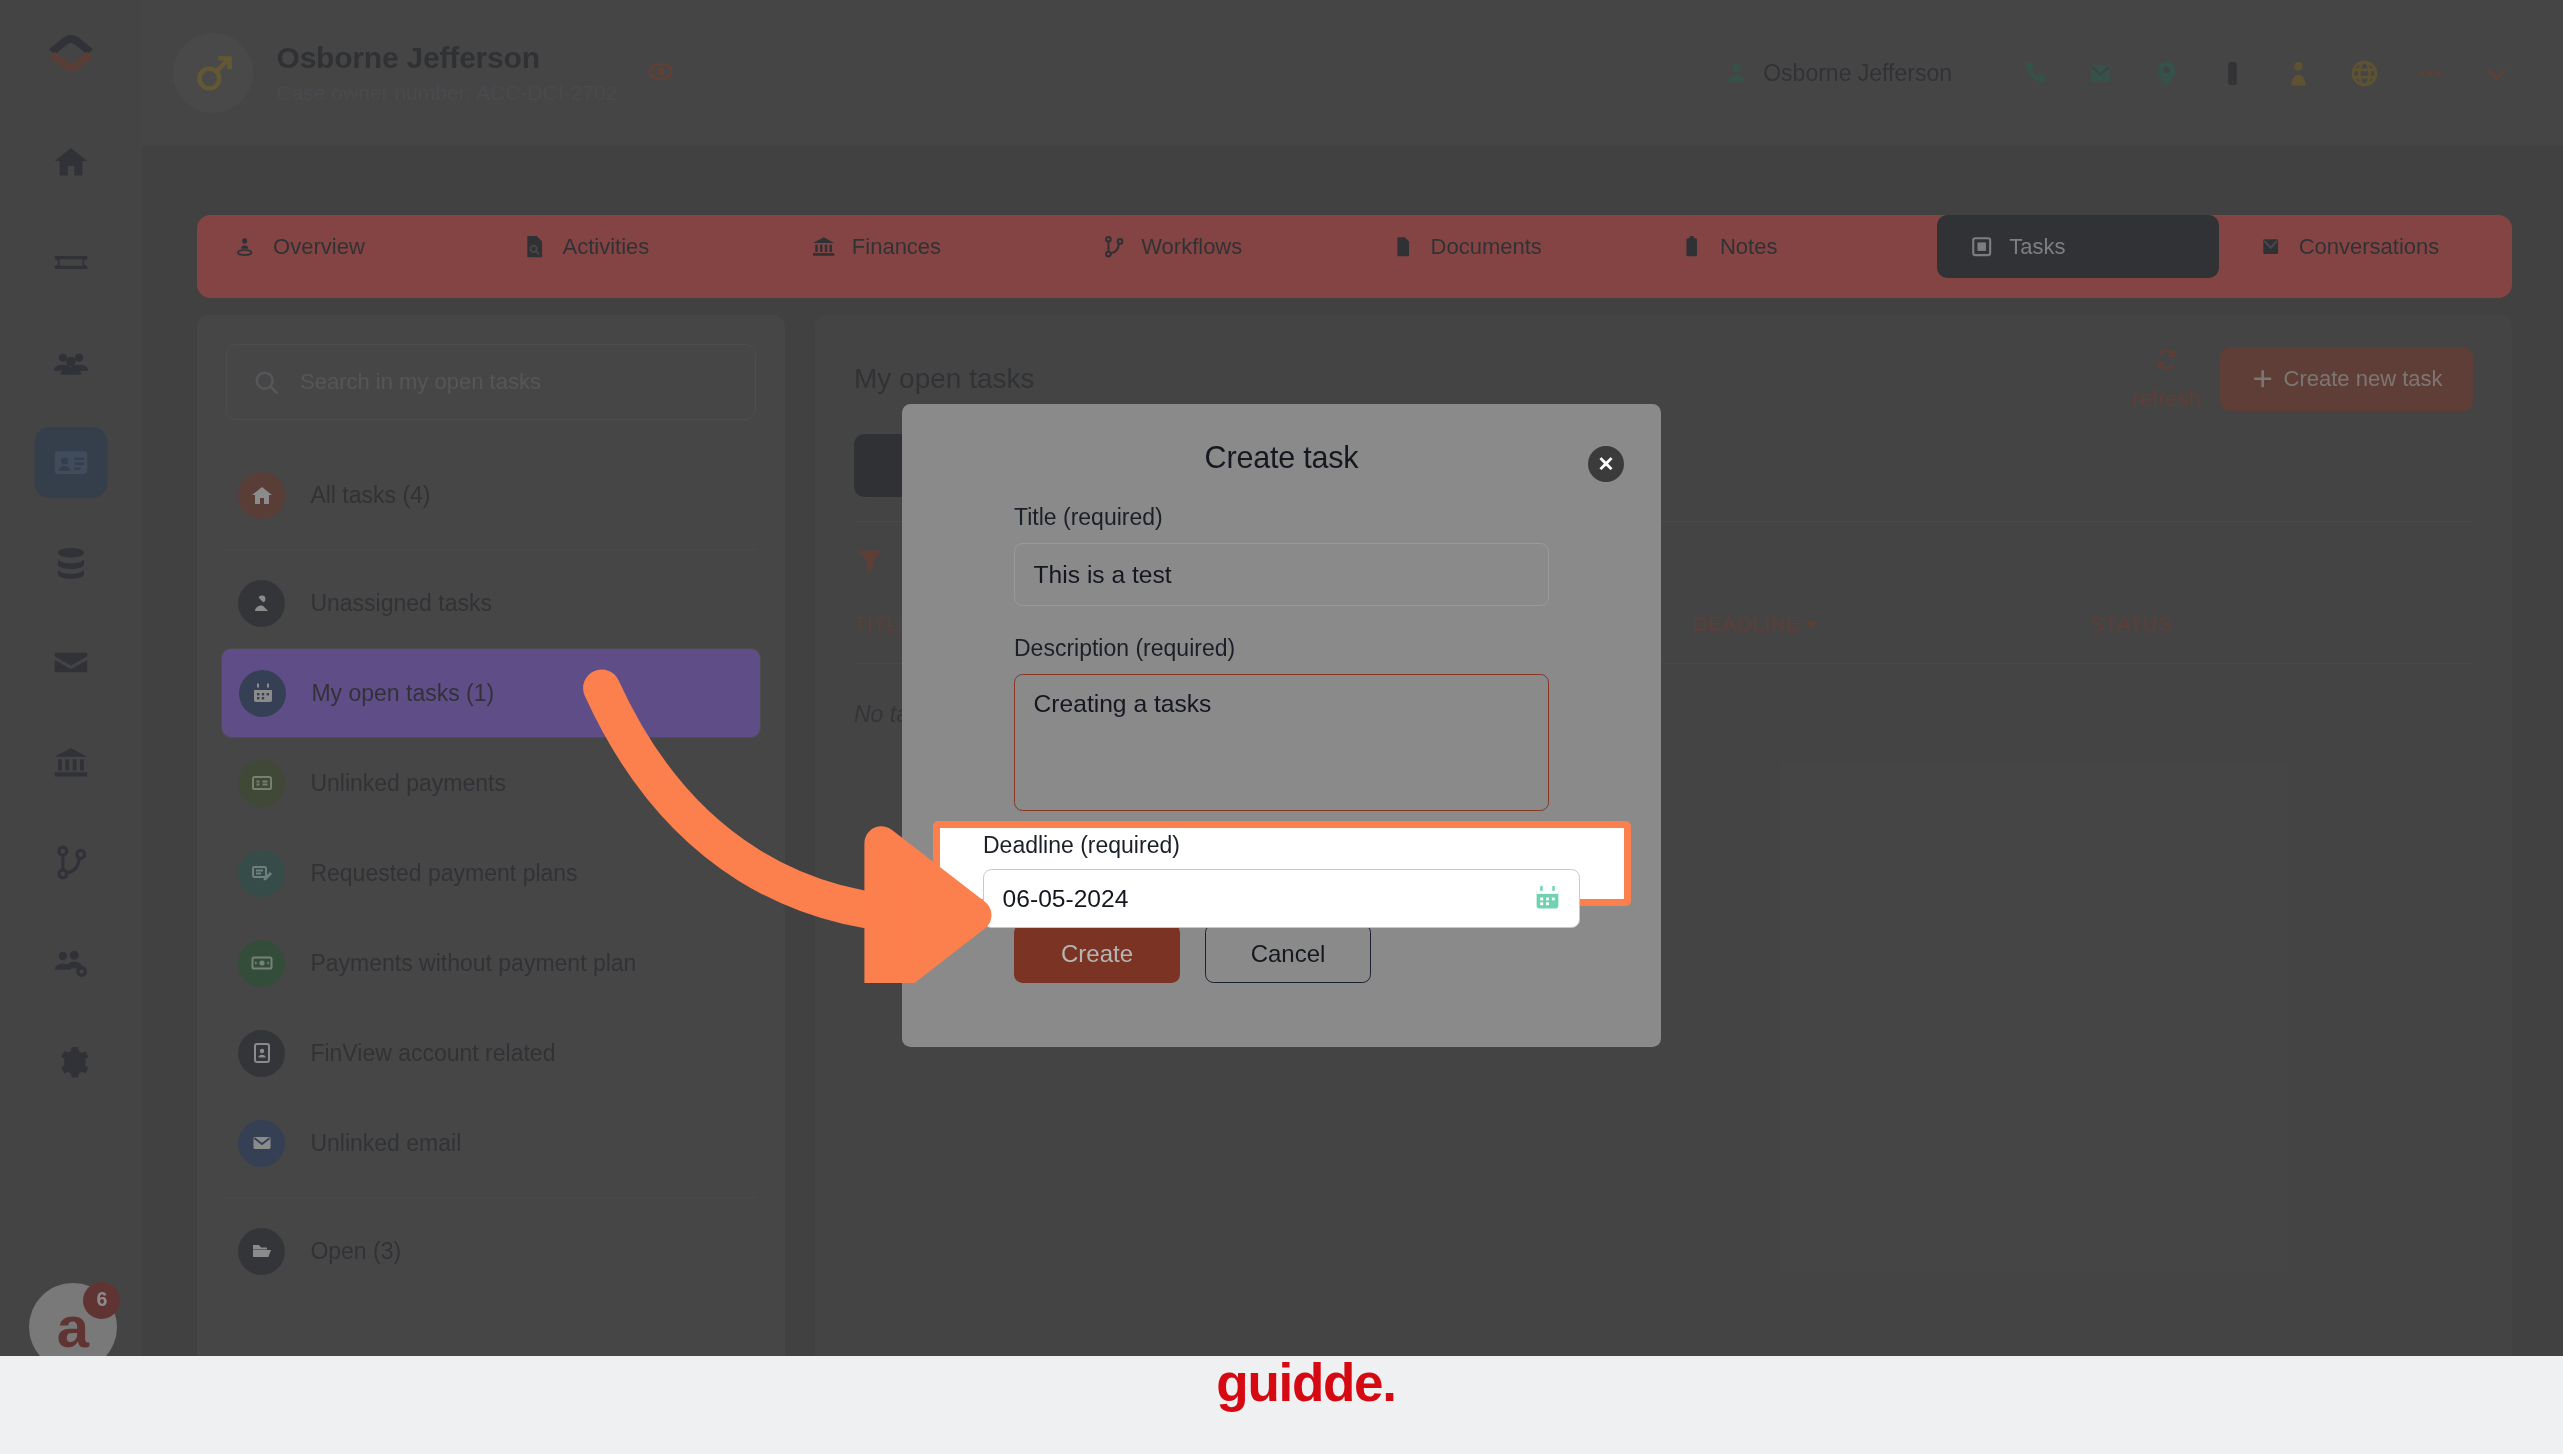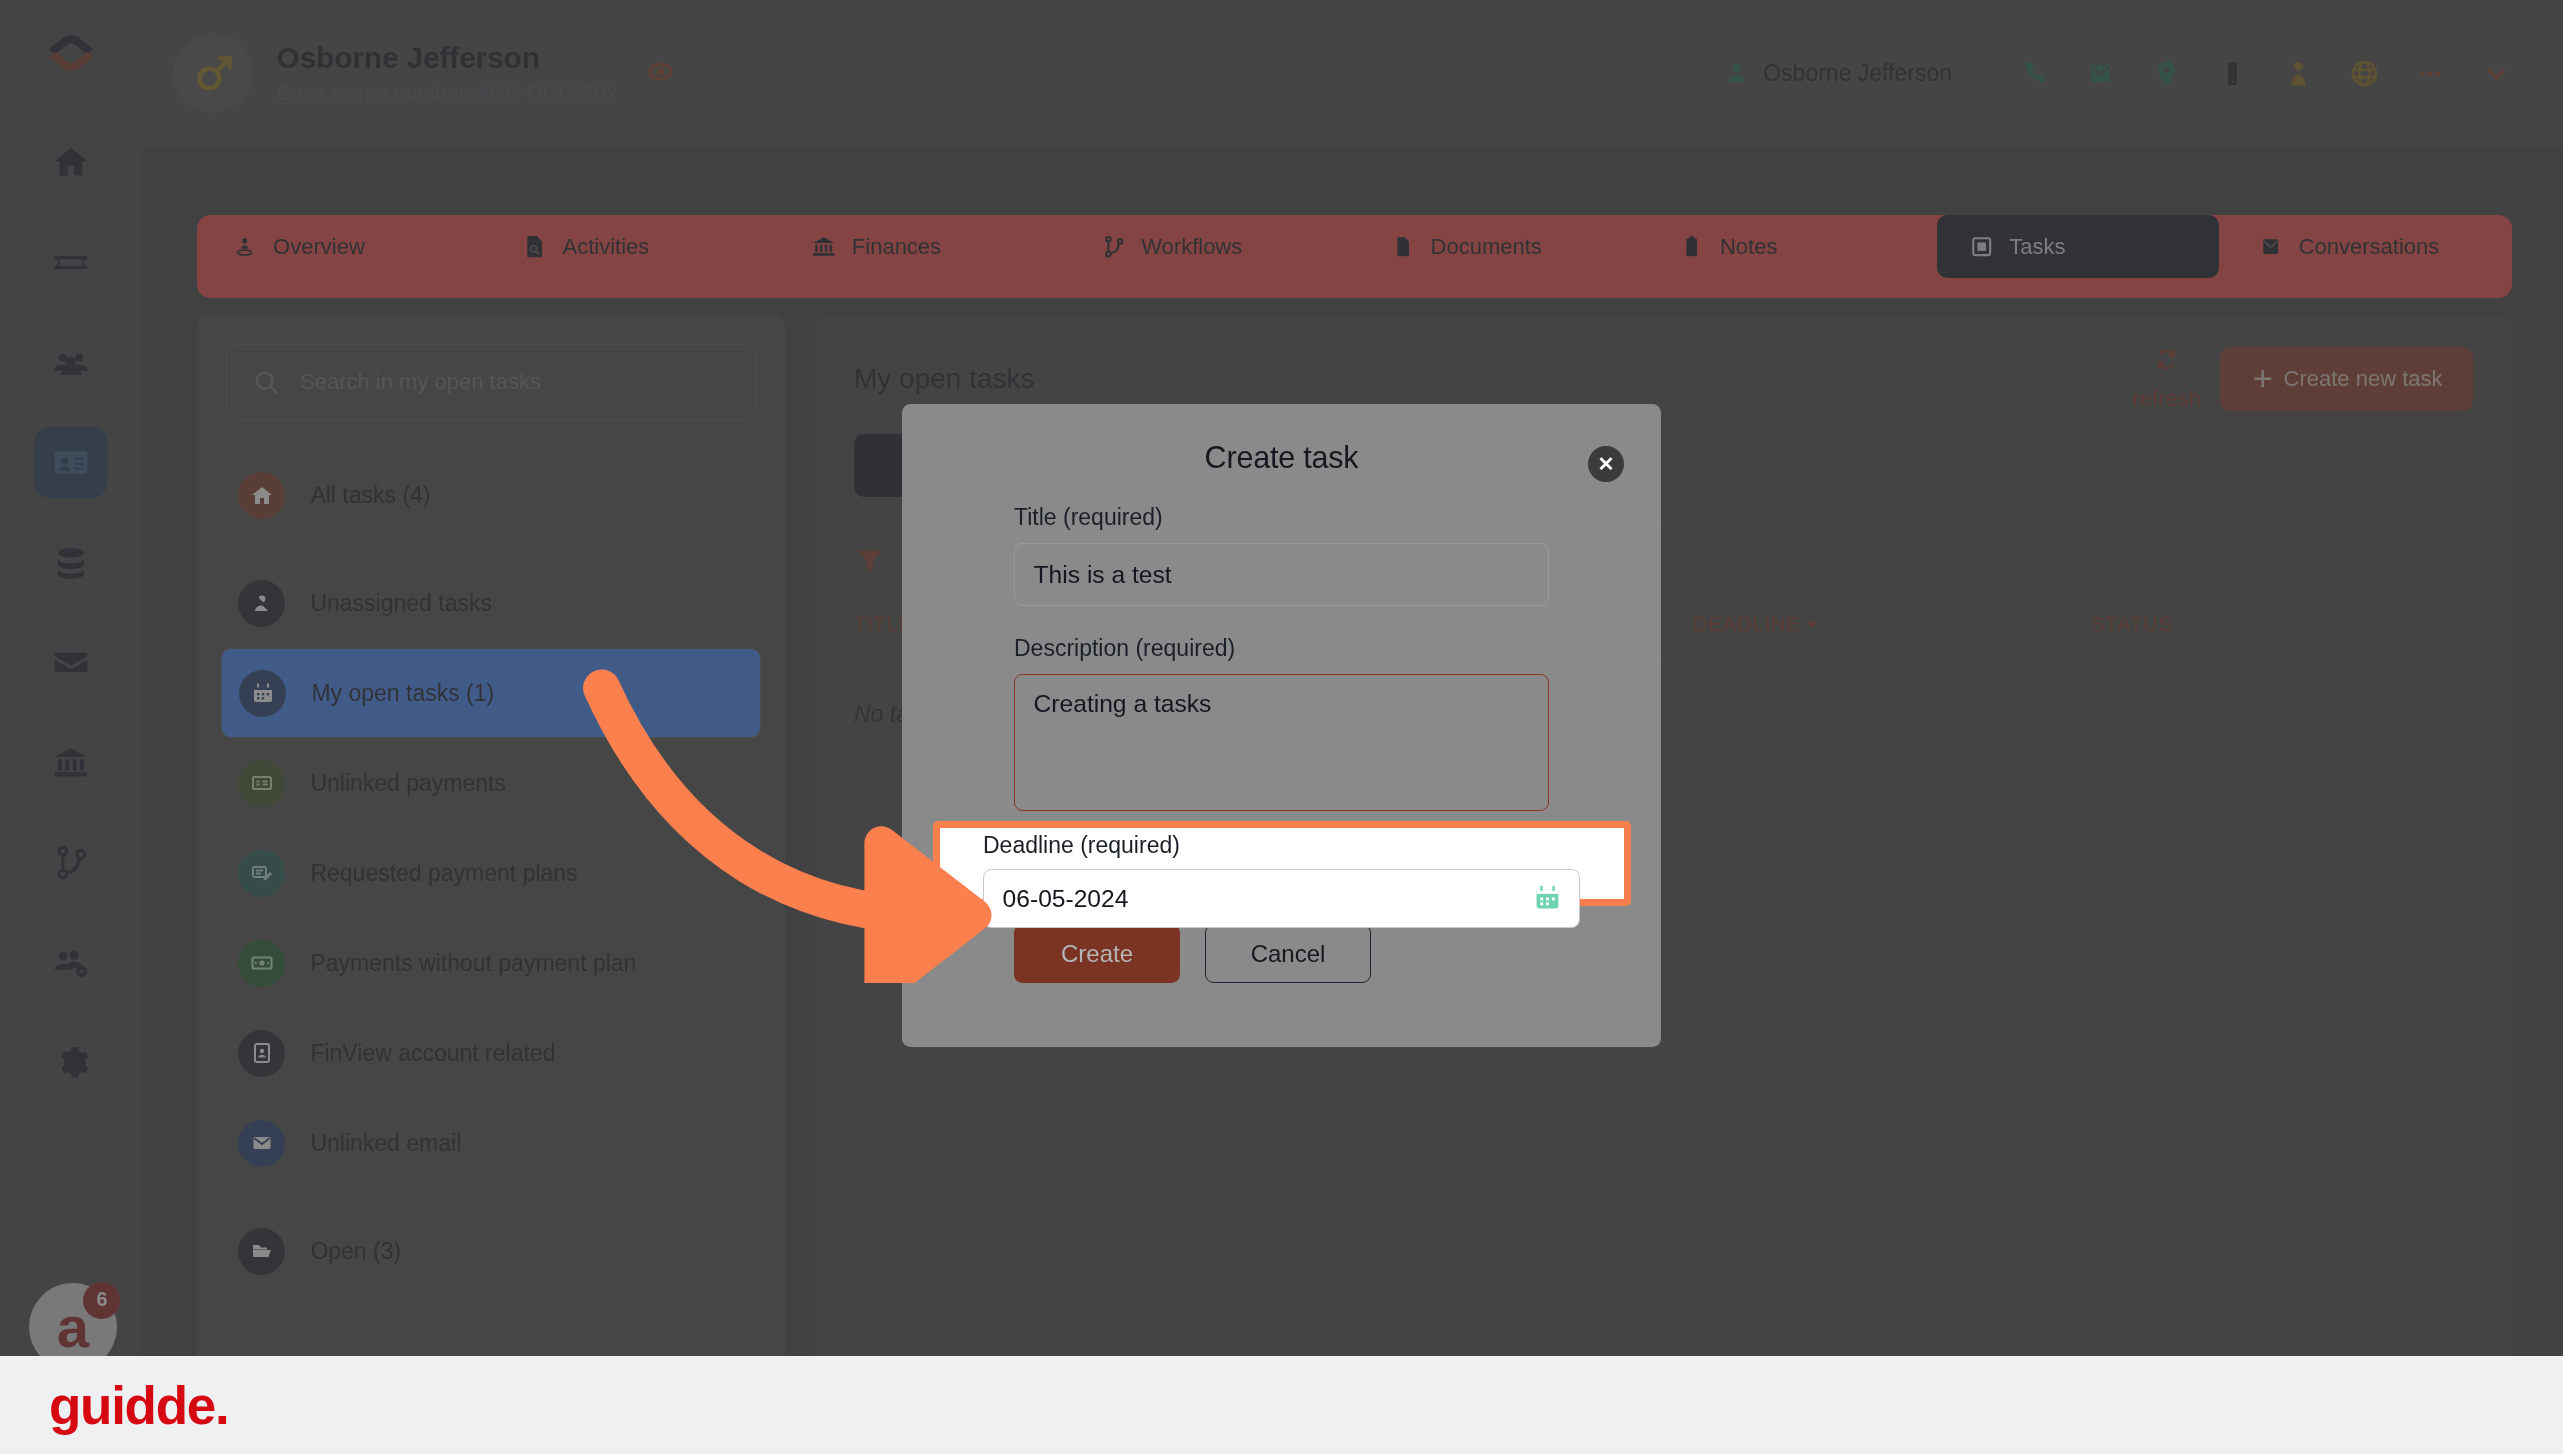--- a/index.html
+++ b/index.html
@@ -103,21 +103,21 @@
   #task-search {
     margin: 29px 29px 0 29px; height: 76px;
     border: 0.8px solid #5c5c5c; border-radius: 10.2px;
     display: flex; align-items: center; gap: 18.6px; padding: 0 25.4px;
   }
   #task-search-placeholder { font-size: 22px; color: #6f737c; }
   .tli {
     display: flex; align-items: center; gap: 25.4px;
     height: 90px; margin: 0 24px; padding-left: 17px; border-radius: 10.2px;
   }
-  .tli.sel { background: #3b82f6; border: 0.8px solid #5d5d5d; }
+  .tli.sel { background: #8b5cf6; border: 0.8px solid #5d5d5d; }
   .tli-ico {
     width: 47px; height: 47px; border-radius: 50%;
     display: flex; align-items: center; justify-content: center; flex: 0 0 auto;
   }
   .tli-label { font-size: 23px; color: #12151f; }
   .tli-sep { height: 0.8px; background: #585858; margin: 8.5px 29px; }
 
   
   #main-panel {
     position: absolute; left: 815px; right: 51px; top: 315px; bottom: 0;
@@ -218,21 +218,21 @@
     font-size: 24px; font-family: "Liberation Sans", sans-serif;
   }
 
   
   #annot-arrow { position: absolute; left: 576px; top: 661px; z-index: 70; pointer-events: none; }
 
   
   #guidde-bar {
     position: absolute; left: 0; right: 0; bottom: 0; height: 98px;
     background: #eef0f2;
-    display: flex; align-items: center; z-index: 90;
+    display: flex; align-items: center; z-index: 90; flex-direction: column;
   }
   #guidde-logo {
     margin-left: 49px; font-size: 53px; font-weight: 700; color: #d60812;
     letter-spacing: -1.3px; line-height: 1;
   }
   #guidde-made {
     margin-left: auto; margin-right: 49px; font-size: 37px; color: #7d8288; letter-spacing: -0.4px;
   }
 </style>
 </head>

